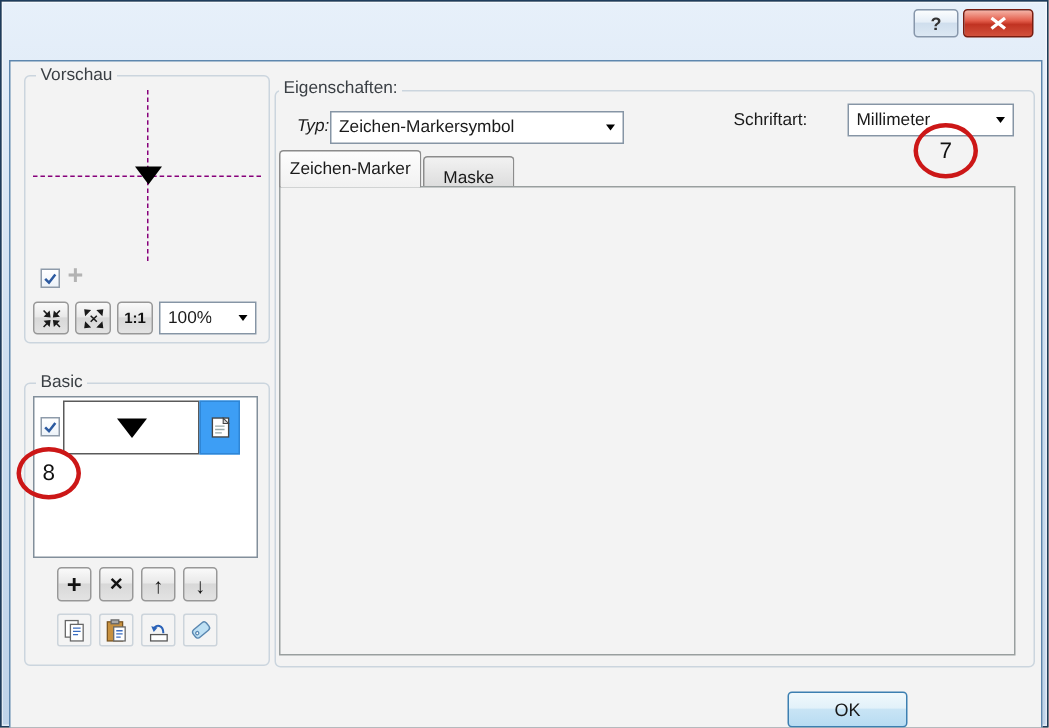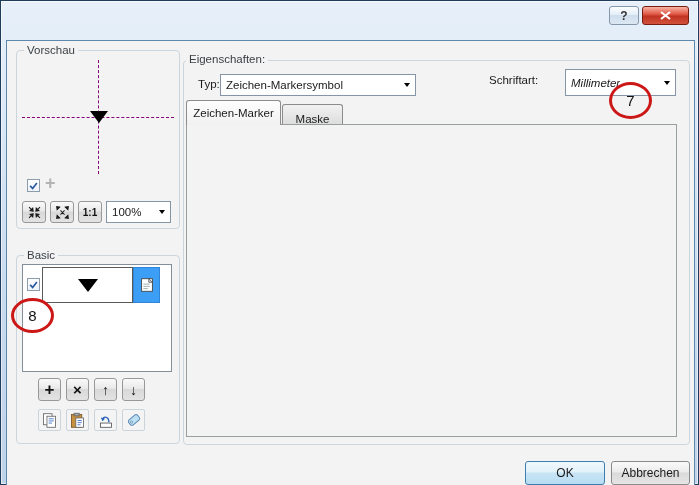--- a/index.html
+++ b/index.html
@@ -175,28 +175,28 @@
         <g transform="rotate(-40 11 11)">
           <rect x="4" y="7" width="14" height="8" rx="2.5" fill="#BEE0F4" stroke="#5A87B0" stroke-width="1.2"></rect>
           <circle cx="7" cy="11" r="1.3" fill="#fff" stroke="#5A87B0"></circle>
         </g>
       </svg>
     </div>
 
     <div class="abs group" style="left:176px;top:19px;width:507px;height:385px;"></div>
     <span class="glabel" style="left:179px;top:12px;">Eigenschaften:</span>
 
-    <span class="abs lbl" style="left:191px;top:37px;">Typ:</span>
+    <span class="abs lbl" style="left:191px;top:37px;font-style:italic;">Typ:</span>
     <div class="abs combo" style="left:213px;top:33px;width:196px;height:22px;">
       <span class="val">Zeichen-Markersymbol</span>
       <span class="carr"></span>
     </div>
 
     <span class="abs lbl" style="left:482px;top:33px;">Schriftart:</span>
-    <div class="abs combo" style="left:558px;top:28px;width:111px;height:27px;font-style:italic;">
+    <div class="abs combo" style="left:558px;top:28px;width:111px;height:22px;">
       <span class="val">Millimeter</span>
       <span class="carr"></span>
     </div>
     <div class="abs callout" style="left:602px;top:41px;width:43px;height:37px;">
       <span>7</span>
     </div>
 
     <div class="abs tab sel" style="left:179px;top:59px;width:95px;height:25px;">
       <span>Zeichen-Marker</span>
     </div>
@@ -661,17 +661,14 @@
           </span>
         <span class="sb">
             <span class="td"></span>
           </span>
       </span>
     </div>
 
     <div class="abs okbtn bottombtn" style="left:518px;top:420px;width:80px;height:24px;">
       <span>OK</span>
     </div>
-    <div class="abs cbtn bottombtn" style="left:604px;top:420px;width:79px;height:24px;">
-      <span>Abbrechen</span>
-    </div>
   </div>
 </div>
 
 </body></html>

